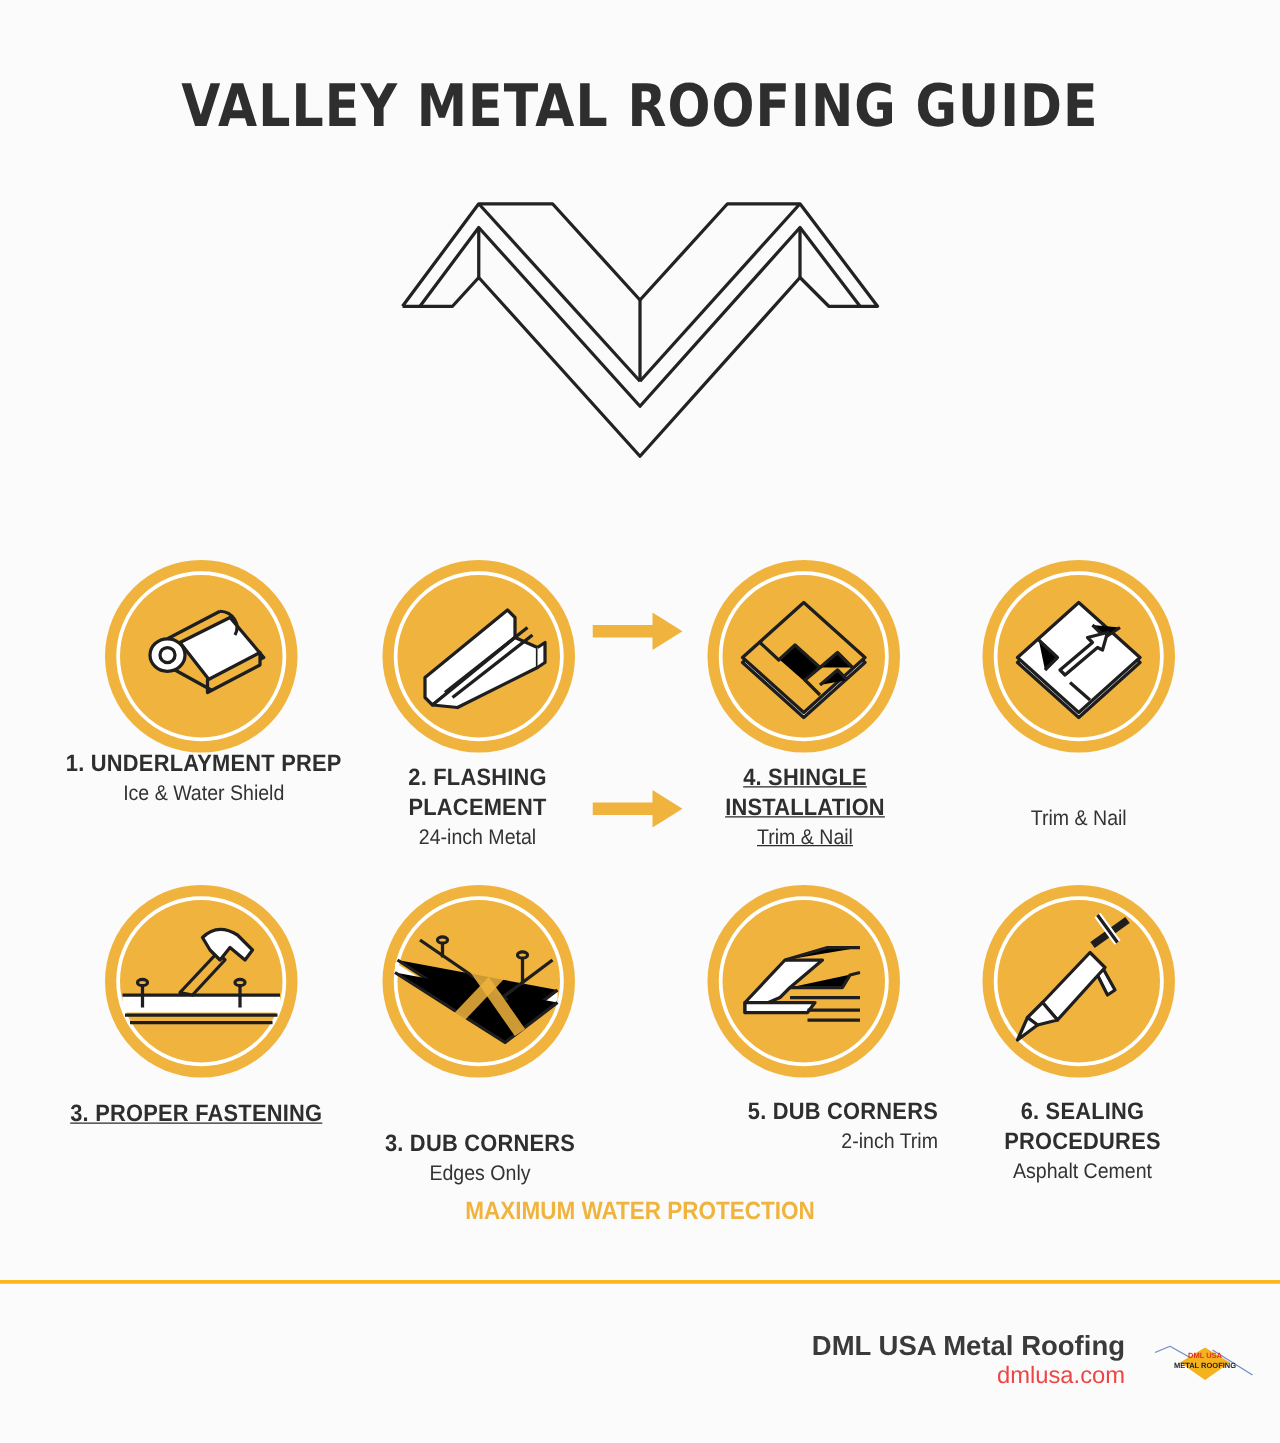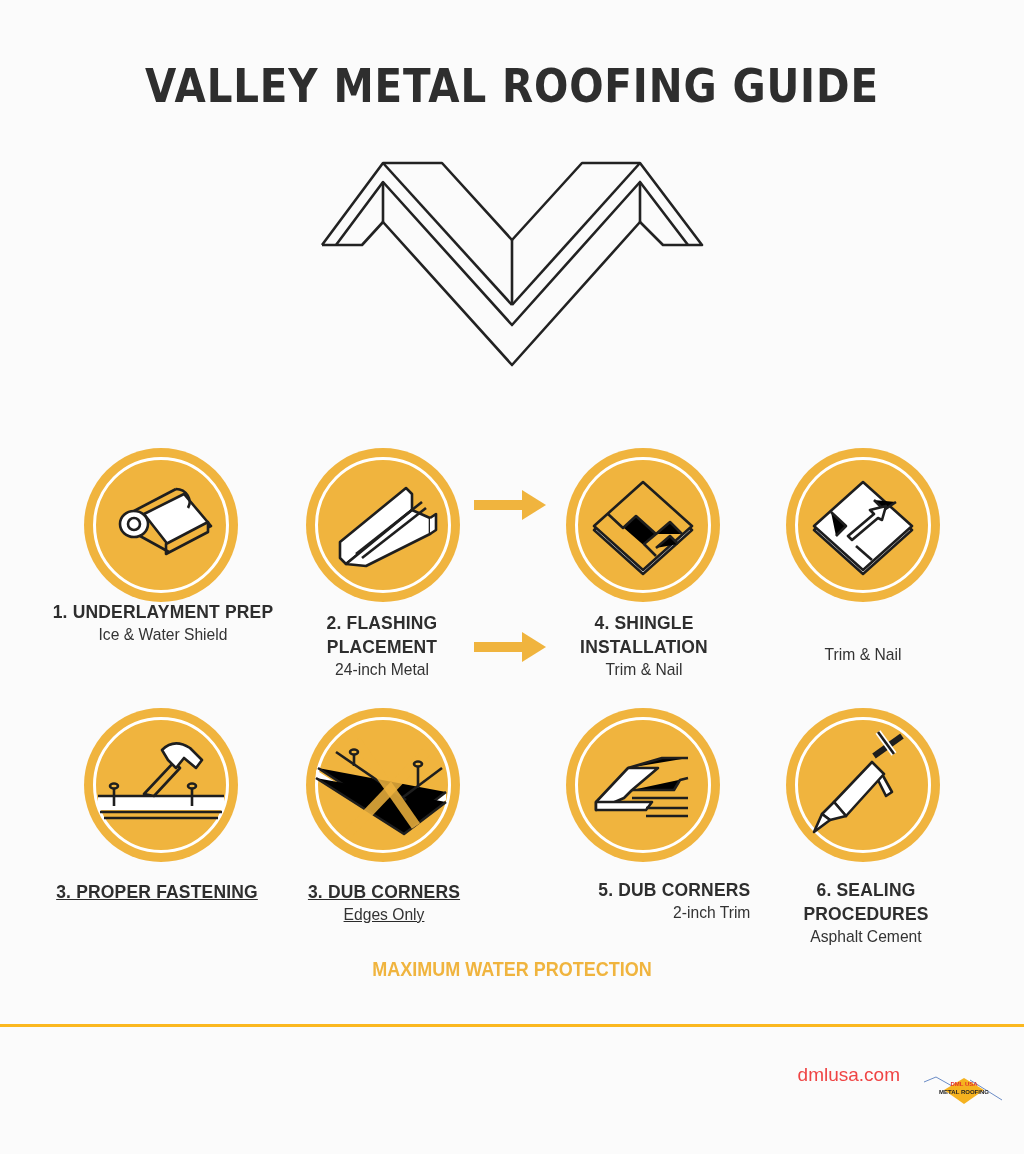--- a/index.html
+++ b/index.html
@@ -116,21 +116,21 @@
 
 <div class="step" style="left:43px;top:600px;">
   <span class="label">1. UNDERLAYMENT PREP</span>
   <span class="sub">Ice &amp; Water Shield</span>
 </div>
 <div class="step" style="left:262px;top:611px;">
   <span class="label">2. FLASHING</span>
   <span class="label">PLACEMENT</span>
   <span class="sub">24-inch Metal</span>
 </div>
-<div class="step" style="left:524px;top:611px;">
+<div class="step" style="left:524px;top:611px;text-decoration:underline;">
   <span class="label">4. SHINGLE</span>
   <span class="label">INSTALLATION</span>
   <span class="sub">Trim &amp; Nail</span>
 </div>
 <div class="step" style="left:743px;top:644px;">
   <span class="sub">Trim &amp; Nail</span>
 </div>
 
 <div class="circle" style="left:84px;top:708px;">
   <svg viewBox="0 0 154 154" stroke="#1e1e1e" stroke-width="2.6" stroke-linejoin="round">
@@ -180,38 +180,39 @@
     <polygon points="96,66 106,84 100,88 92,72" fill="#fff"></polygon>
     <polygon points="48,94 86,54 98,66 60,108" fill="#fff"></polygon>
     <polygon points="48,94 60,108 44,112 36,106" fill="#fff"></polygon>
     <polygon points="36,106 44,112 28,124" fill="#fff"></polygon>
   </svg>
 </div>
 
 <div class="step" style="left:37px;top:880px;text-decoration:underline;">
   <span class="label">3. PROPER FASTENING</span>
 </div>
-<div class="step" style="left:264px;top:880px;text-decoration:underline;">
+<div class="step" style="left:264px;top:904px;">
   <span class="label">3. DUB CORNERS</span>
   <span class="sub">Edges Only</span>
 </div>
 <div class="step" style="left:520px;top:878px;text-align:right;">
   <span class="label">5. DUB CORNERS</span>
   <span class="sub">2-inch Trim</span>
 </div>
 <div class="step" style="left:746px;top:878px;">
   <span class="label">6. SEALING PROCEDURES</span>
   <span class="sub">Asphalt Cement</span>
 </div>
 
 <div class="tagline">MAXIMUM WATER PROTECTION</div>
 
 <div class="divider"></div>
 
 <div class="brand">
+  <span class="name">DML USA Metal Roofing</span>
   <span class="url">dmlusa.com</span>
 </div>
 
 <svg class="logo" viewBox="0 0 82 34">
   <line x1="2" y1="8" x2="14" y2="3" stroke="#6b8cc6" stroke-width="1"></line>
   <line x1="14" y1="3" x2="30" y2="12" stroke="#6b8cc6" stroke-width="1"></line>
   <line x1="48" y1="6" x2="80" y2="26" stroke="#6b8cc6" stroke-width="1"></line>
   <polygon points="42,4 62,16 42,30 22,16" fill="#f5b21f"></polygon>
   <text x="42" y="12" text-anchor="middle" font-family="Liberation Sans, sans-serif" font-size="6" font-weight="700" fill="#e0302a">DML USA</text>
   <text x="42" y="20" text-anchor="middle" font-family="Liberation Sans, sans-serif" font-size="6" font-weight="700" fill="#222">METAL ROOFING</text>

